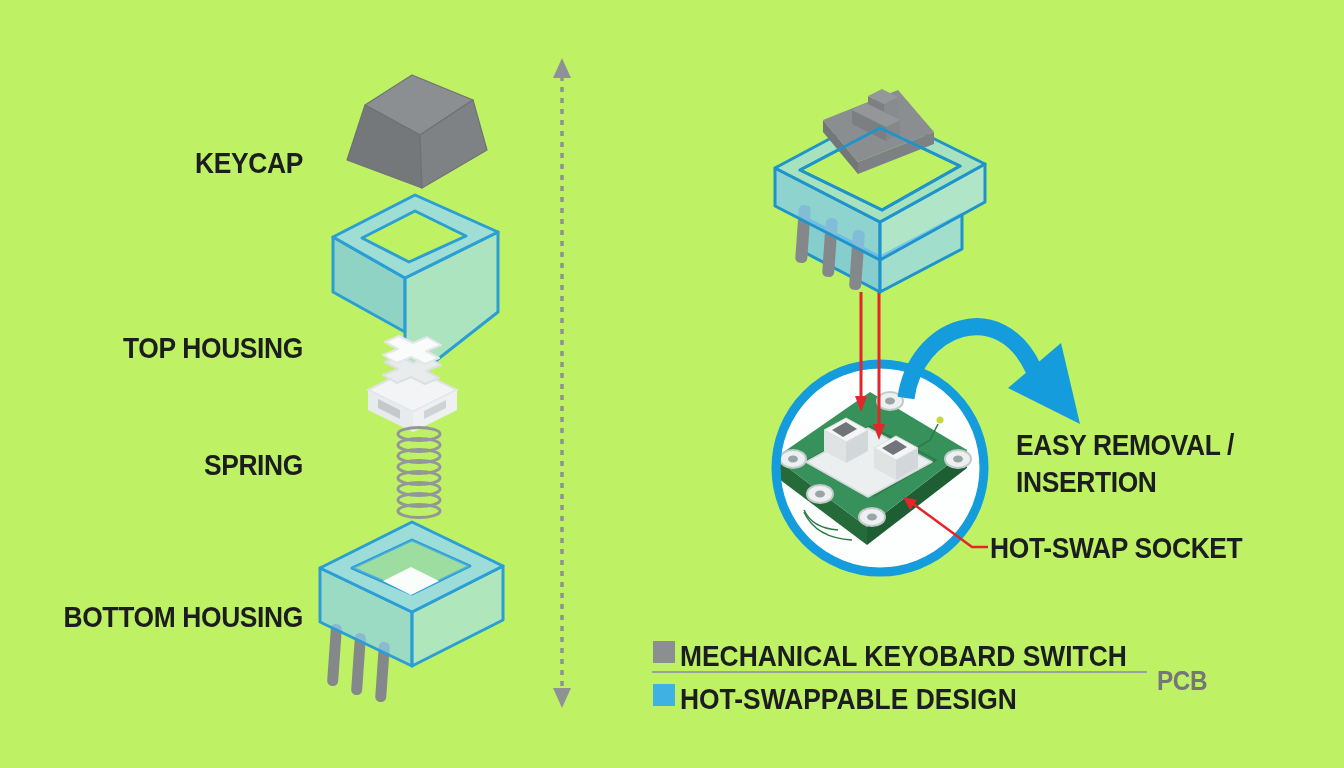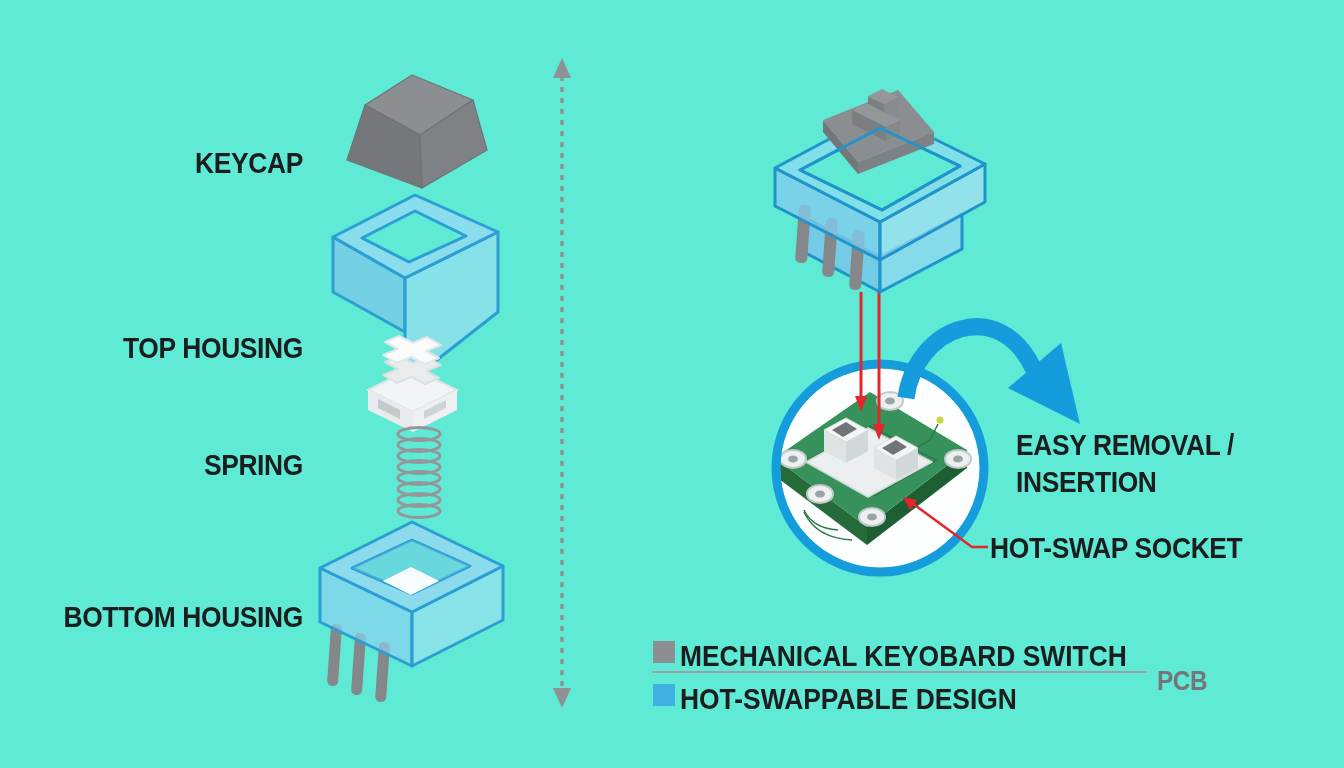--- a/index.html
+++ b/index.html
@@ -1,18 +1,18 @@
 <!DOCTYPE html>
 <html><head>
 <meta charset="utf-8">
 <style>
   html,body{margin:0;padding:0;background:#ffffff;}
   .canvas{
     position:relative;width:1344px;height:768px;overflow:hidden;
-    background:#5eead4;
+    background:#bef264;
     font-family:"Liberation Sans","DejaVu Sans",sans-serif;
     color:#1b1d1e;
   }
   .scene{position:absolute;left:0;top:0;width:1344px;height:768px;}
   .label{position:absolute;font-weight:700;white-space:nowrap;letter-spacing:-0.4px;}
   .part-label{
     left:0;width:303px;text-align:right;font-size:30px;
     transform:scaleX(.88);transform-origin:right center;
   }
   #lbl-keycap{top:146px;}

